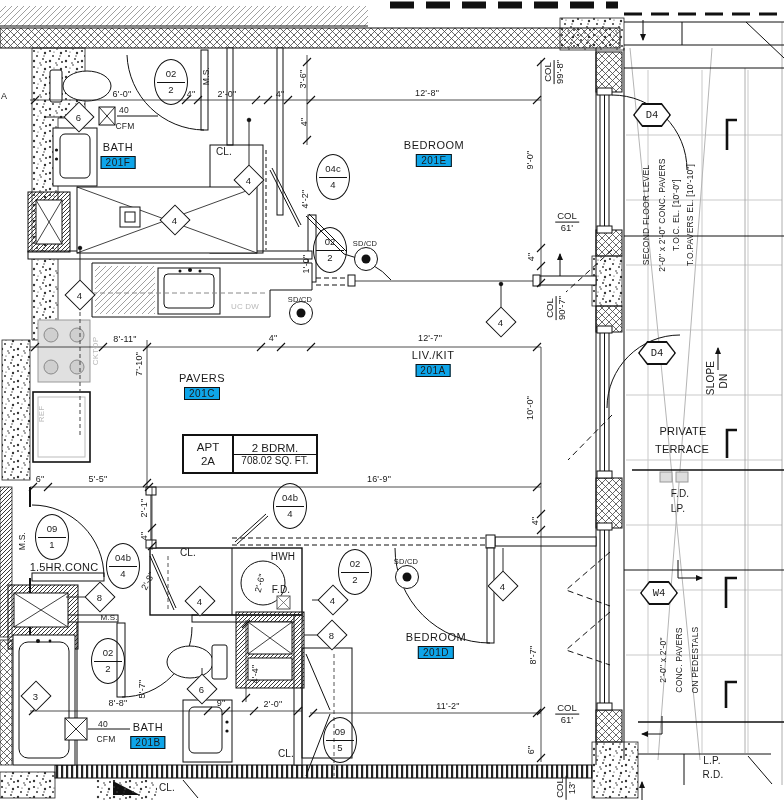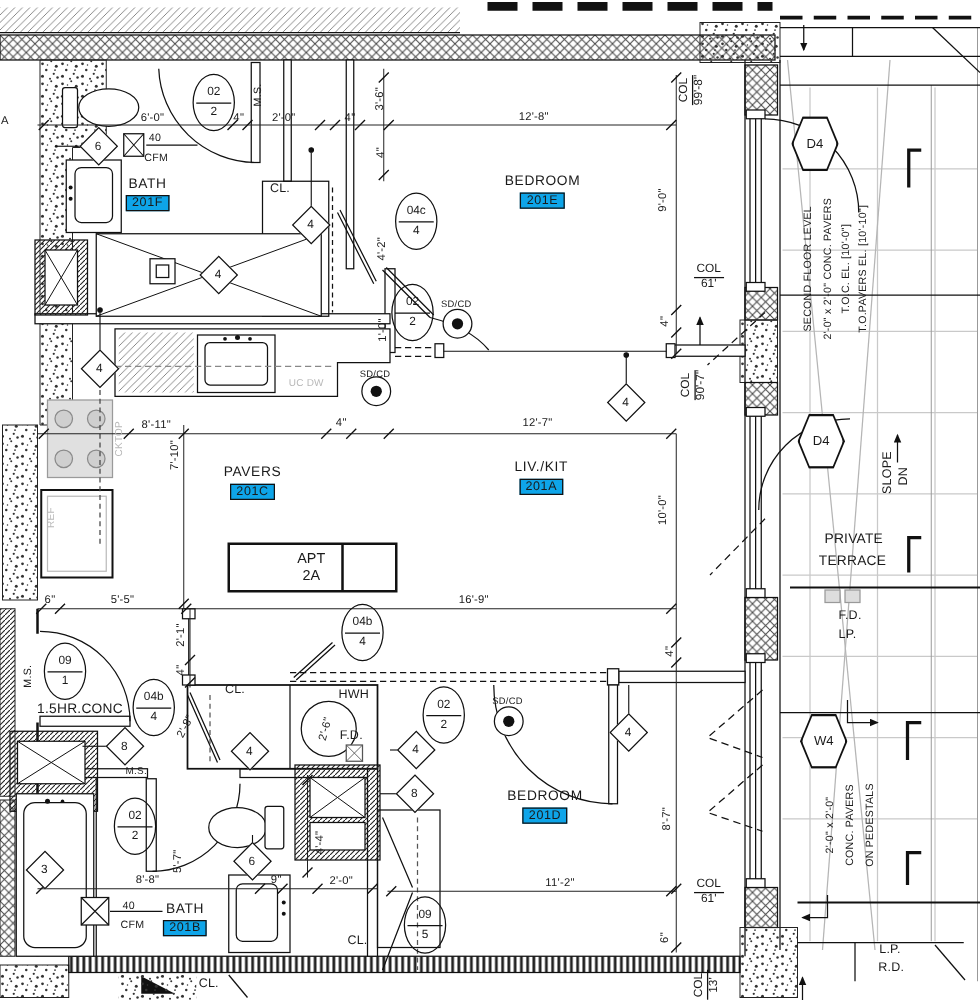--- a/index.html
+++ b/index.html
@@ -15,22 +15,22 @@
             font-size:11px;letter-spacing:.5px;white-space:nowrap;}
   .room-num{border:1.4px solid #111;padding:0 4px;margin-top:3px;font-size:10px;background:#0ea5e9;}
   .oval{position:absolute;width:32px;height:44px;border:1.4px solid #111;border-radius:50%;
         display:flex;flex-direction:column;align-items:center;justify-content:center;
         font-size:9.5px;line-height:1.5;background:transparent;}
   .oval span:first-child{border-bottom:1.2px solid #111;width:88%;text-align:center;}
   .oval span:last-child{width:88%;text-align:center;}
   .dia{position:absolute;width:20px;height:20px;border:1.3px solid #111;background:#fff;
        display:flex;align-items:center;justify-content:center;}
   .dia span{transform:rotate(-45deg);font-size:9.5px;}
-  .hex{position:absolute;width:38px;height:44px;background:#111;
-       clip-path:polygon(24% 0,76% 0,100% 50%,76% 100%,24% 100%,0 50%);}
+  .hex{position:absolute;width:38px;height:24px;background:#111;
+       clip-path:polygon(24% 0,76% 0,100% 50%,76% 100%,24% 100%,0 50%);font-family:Liberation Mono, monospace;}
   .hex-in{position:absolute;inset:1.6px;background:#fff;
        clip-path:polygon(24% 0,76% 0,100% 50%,76% 100%,24% 100%,0 50%);
        display:flex;align-items:center;justify-content:center;font-size:10.5px;}
   .sdcd{position:absolute;width:22px;height:22px;border:1.4px solid #111;border-radius:50%;background:#fff;}
   .sdcd::after{content:"";position:absolute;left:50%;top:50%;width:9px;height:9px;border-radius:50%;
        background:#111;transform:translate(-50%,-50%);}
   #apt-table{position:absolute;left:182px;top:434px;width:132px;height:36px;border:2px solid #111;
        display:flex;background:#fff;font-size:11.5px;justify-content:center;}
   .at-c1{width:48px;border-right:2px solid #111;display:flex;flex-direction:column;
        align-items:center;justify-content:center;line-height:1.25;}
@@ -333,20 +333,24 @@
     <line x1="312" y1="600" x2="320" y2="600"></line>
     <line x1="202" y1="668" x2="202" y2="676"></line>
   </g>
 </svg>
 
 <div id="labels">
   <div id="apt-table">
     <div class="at-c1">
       <span>APT</span>
       <span>2A</span>
+    </div>
+    <div class="at-c2">
+      <span>2 BDRM.</span>
+      <span>708.02 SQ. FT.</span>
     </div>
   </div>
 <div class="lab" style="left: 122px; top: 94px; transform: translate(-50%, -50%);">6'-0"</div>
       <div class="lab" style="left: 191px; top: 94px; transform: translate(-50%, -50%);">4"</div>
       <div class="lab" style="left: 227px; top: 94px; transform: translate(-50%, -50%);">2'-0"</div>
       <div class="lab" style="left: 280px; top: 94px; transform: translate(-50%, -50%);">4"</div>
       <div class="lab" style="left: 427px; top: 93px; transform: translate(-50%, -50%);">12'-8"</div>
       <div class="lab" style="left: 303px; top: 79px; transform: translate(-50%, -50%) rotate(-90deg);">3'-6"</div>
       <div class="lab" style="left: 304px; top: 122px; transform: translate(-50%, -50%) rotate(-90deg);">4"</div>
       <div class="lab" style="left: 530px; top: 160px; transform: translate(-50%, -50%) rotate(-90deg);">9'-0"</div>
@@ -435,21 +439,21 @@
         <span class="room-num">201F</span>
       </div>
       <div class="room-lab" style="left: 434px; top: 153px; transform: translate(-50%, -50%);">
         <span>BEDROOM</span>
         <span class="room-num">201E</span>
       </div>
       <div class="room-lab" style="left: 202px; top: 386px; transform: translate(-50%, -50%);">
         <span>PAVERS</span>
         <span class="room-num">201C</span>
       </div>
-      <div class="room-lab" style="left: 433px; top: 382px; transform: translate(-50%, -50%);">
+      <div class="room-lab" style="left: 433px; top: 363px; transform: translate(-50%, -50%);">
         <span>LIV./KIT</span>
         <span class="room-num">201A</span>
       </div>
       <div class="room-lab" style="left: 436px; top: 645px; transform: translate(-50%, -50%);">
         <span>BEDROOM</span>
         <span class="room-num">201D</span>
       </div>
       <div class="room-lab" style="left: 148px; top: 735px; transform: translate(-50%, -50%);">
         <span>BATH</span>
         <span class="room-num">201B</span>

